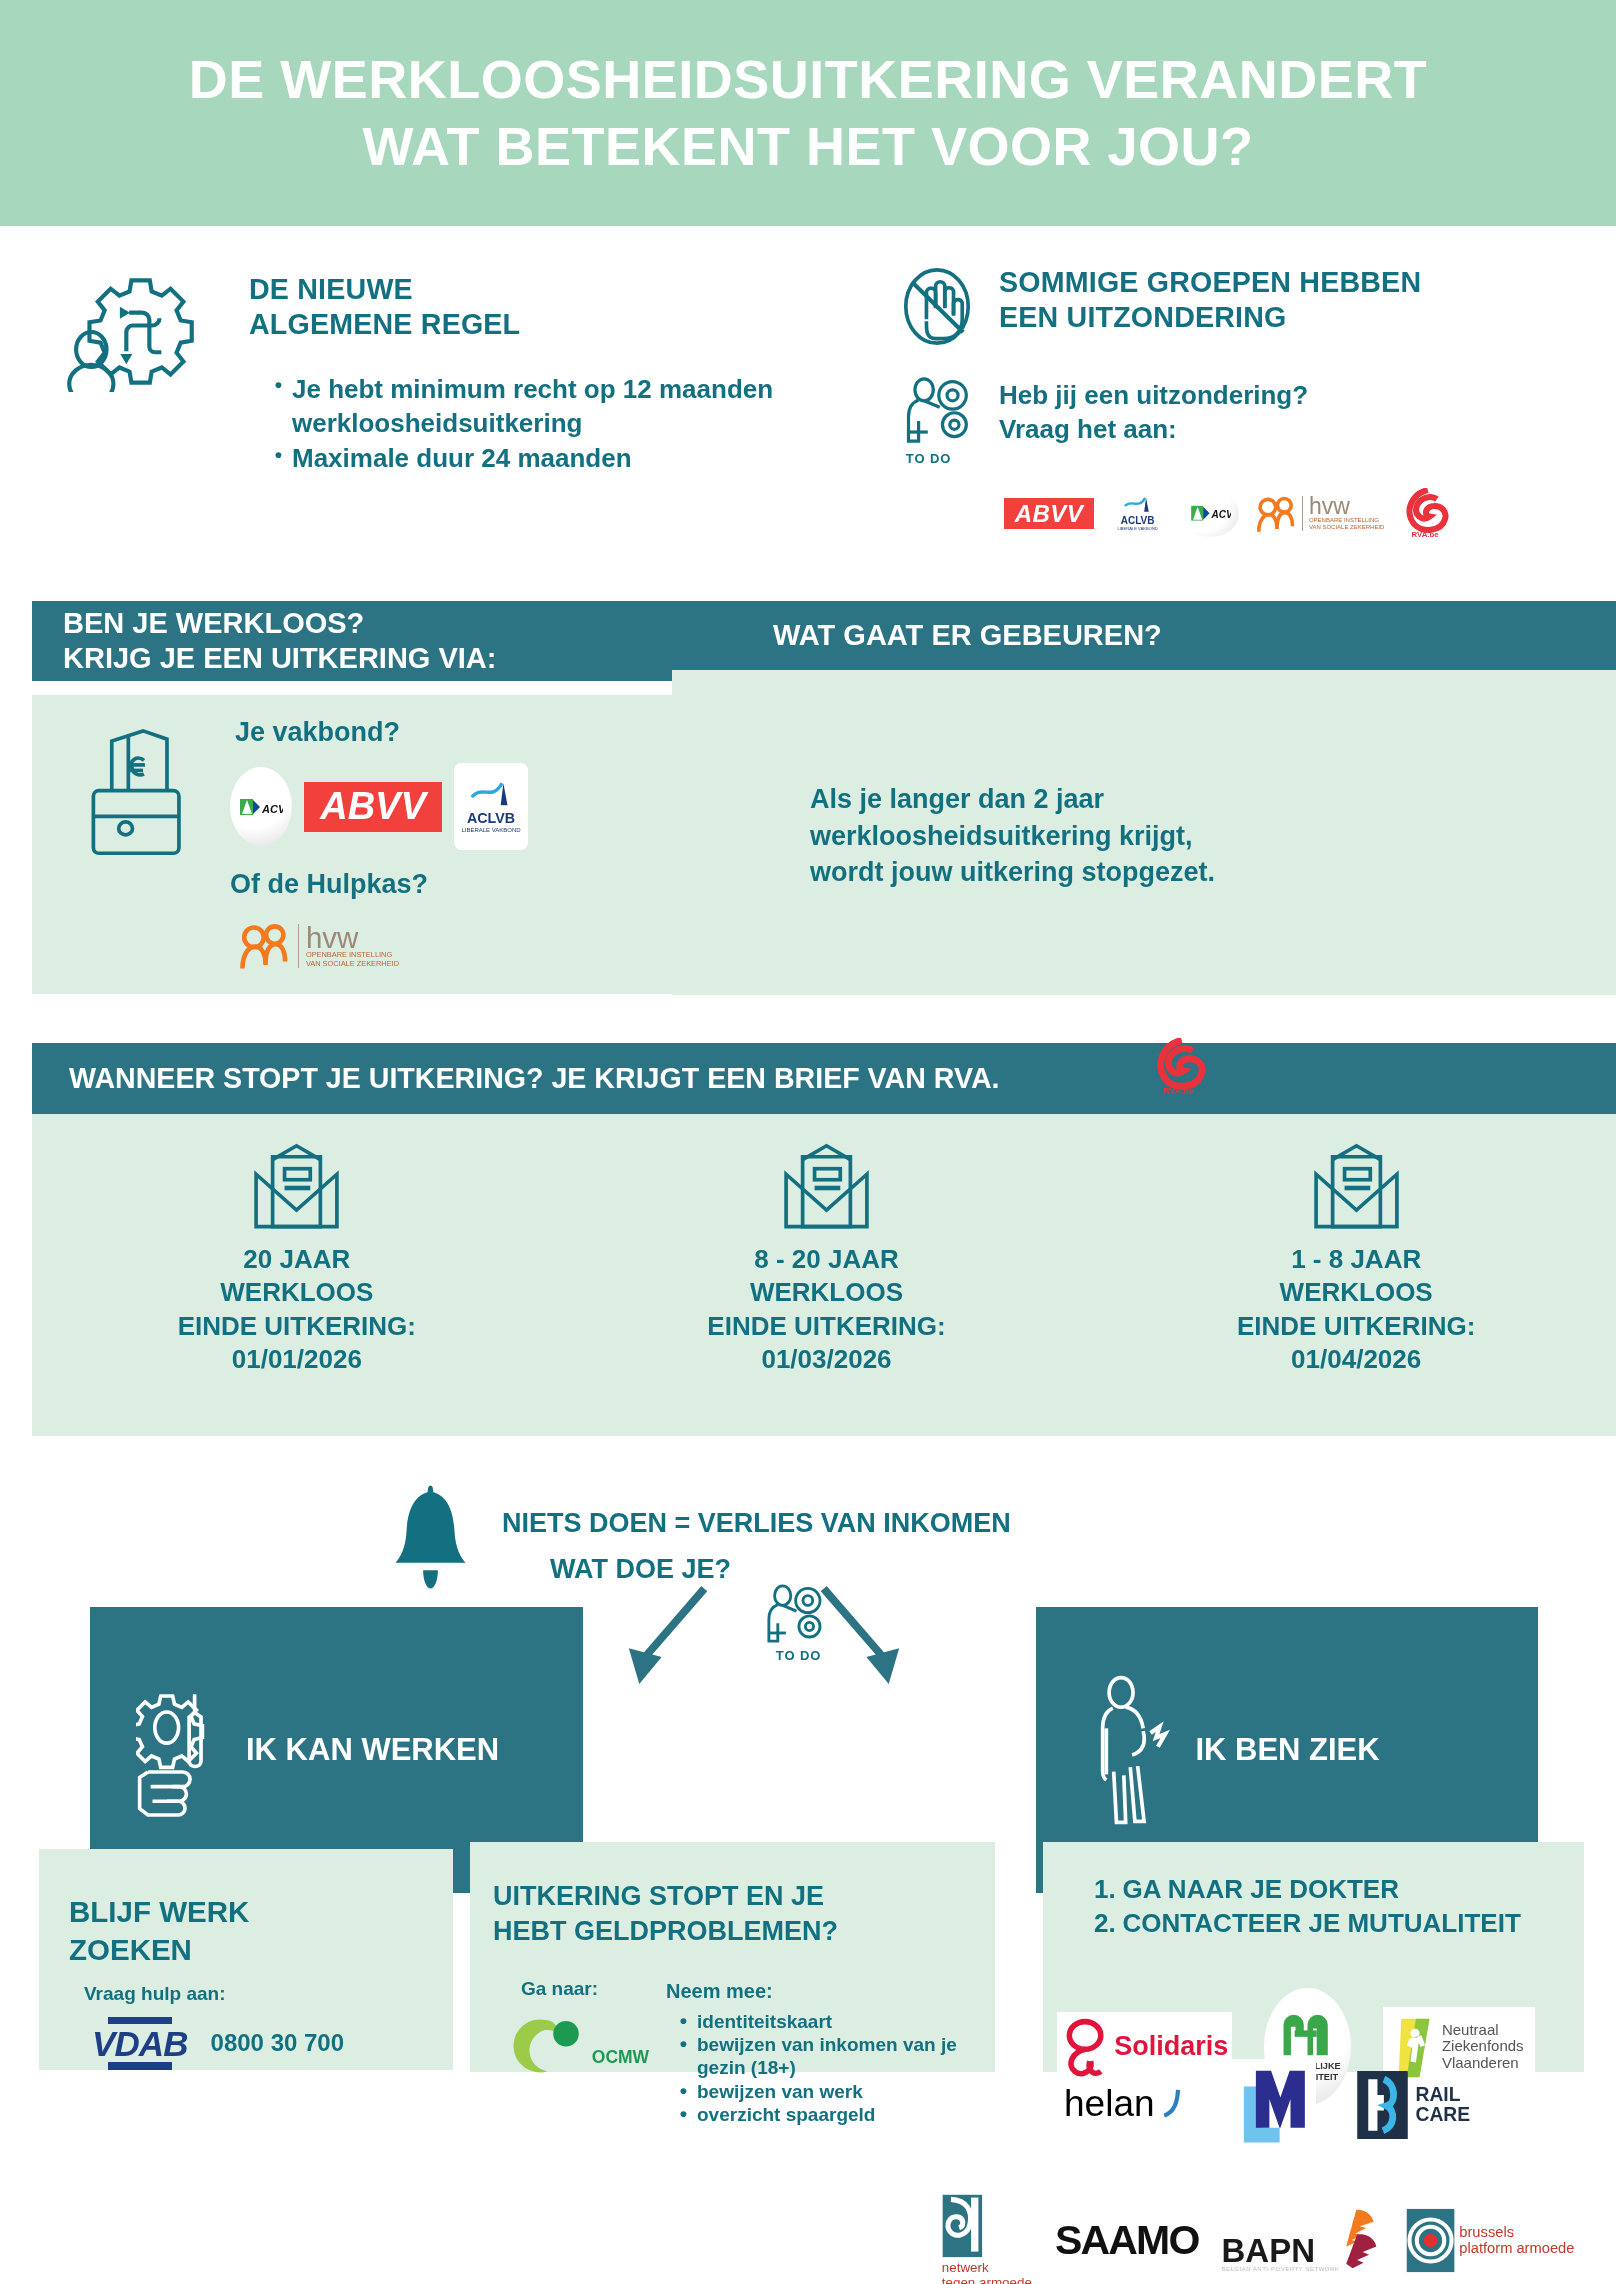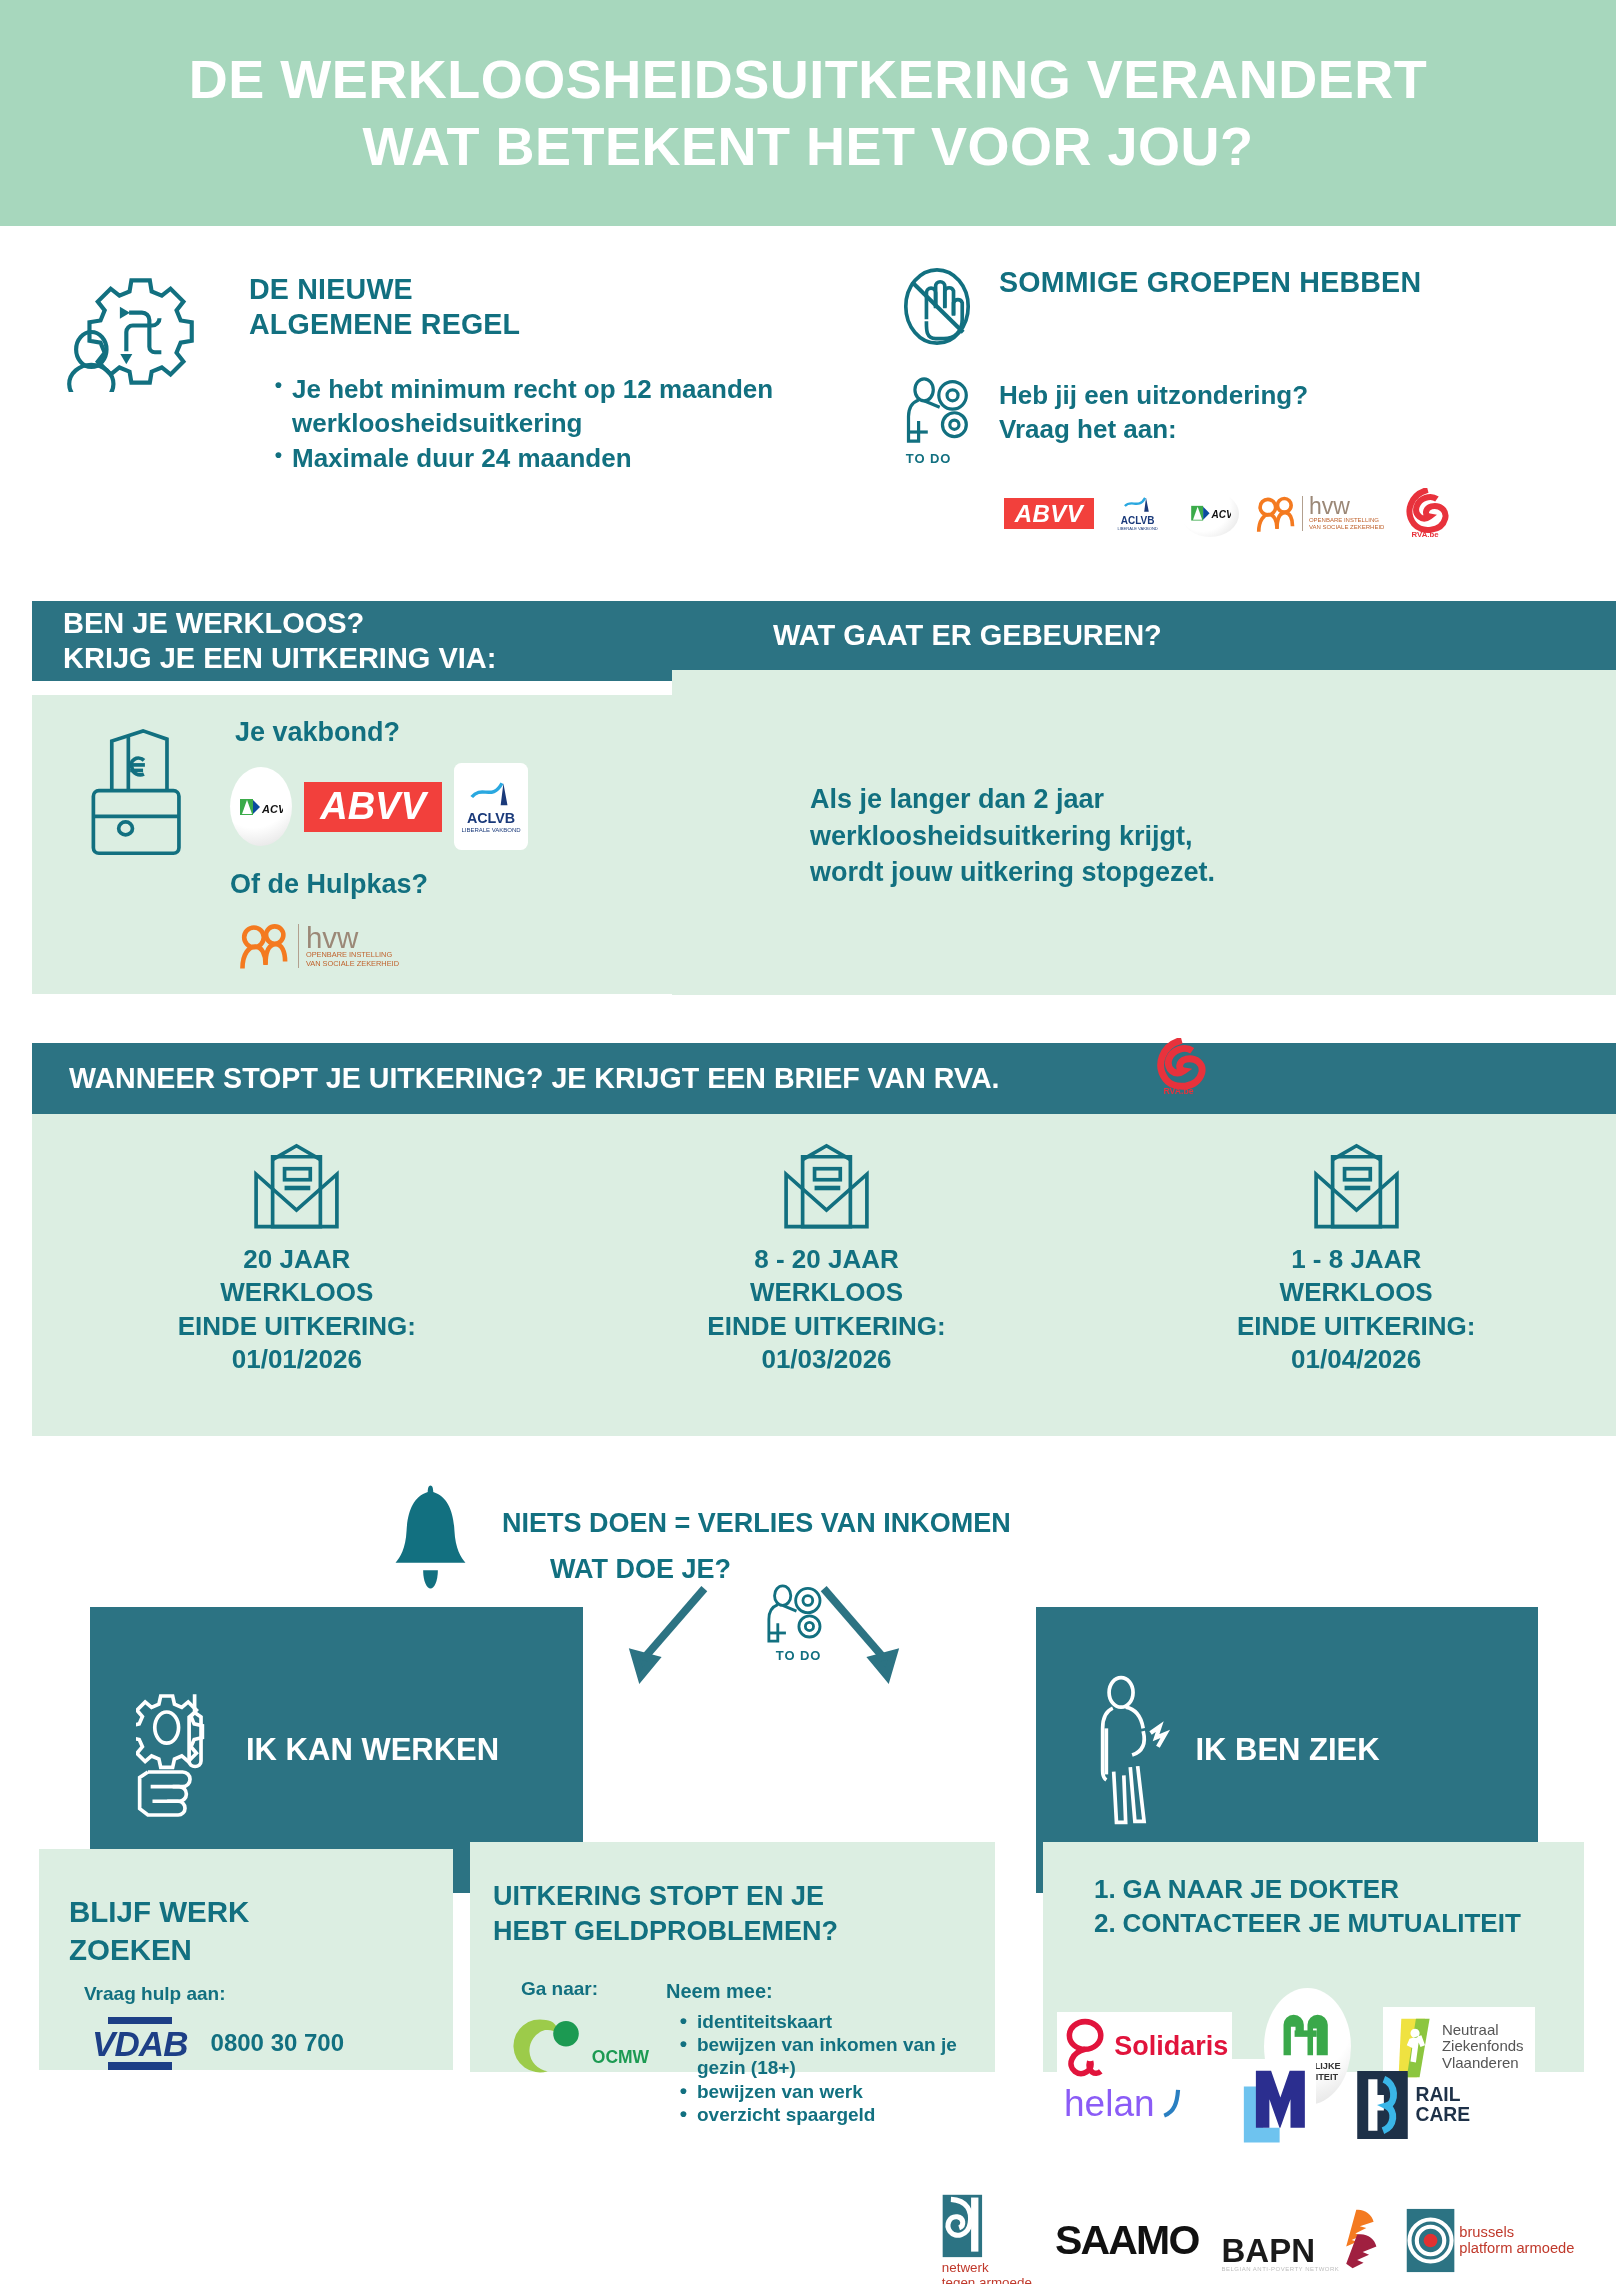--- a/index.html
+++ b/index.html
@@ -109,20 +109,21 @@
       <path d="M82 92 v-46 a10 10 0 0 1 20 0 v46"></path>
       <path d="M102 94 v-38 a10 10 0 0 1 19 0 v54"></path>
       <path d="M121 108 v-26 a10 10 0 0 1 19 0 v36 c0 28 -18 42 -40 42 h-18 c-22 0 -20 -22 -20 -38"></path>
       <line x1="30" y1="36" x2="142" y2="146" stroke-width="9"></line>
     </g>
   </svg>
 </div>
 
 <div class="intro" style="left:999px; top:265px; width:599px;">
   <div class="intro-title">SOMMIGE GROEPEN HEBBEN</div>
+  <div class="intro-title">EEN UITZONDERING</div>
 </div>
 
 <div class="intro" style="left:903px; top:373px; width:83px; height:87px;">
   <svg width="78" height="74" viewBox="0 0 170 160">
     <g fill="none" stroke="#127080" stroke-width="7">
       <ellipse cx="46" cy="36" rx="20" ry="24"></ellipse>
       <path d="M34 58 c-16 6 -22 20 -22 36 v54 h22 v-44"></path>
       <path d="M46 60 l34 14"></path>
       <path d="M12 128 h42"></path>
       <circle cx="108" cy="48" r="30"></circle>
@@ -496,21 +497,21 @@
         <path d="M16 8 h52 l-18 128 h-40z" fill="#efe241"></path>
         <path d="M48 8 h30 l-22 128 h-28z" fill="#8cc63f"></path>
         <path d="M46 30 a10 10 0 1 0 0.1 0z M34 52 l26 -8 l8 22 -10 4 -4 -10 -6 44 -12 -2 4 -30 -12 -6z" fill="#fff"></path>
       </svg>
       <div style="color:#555;font-size:15px;line-height:1.08;">Neutraal<br>Ziekenfonds<br>Vlaanderen</div>
     </div>
   </div>
 
   <div style="position:absolute;left:21px;top:217px;width:516px;display:flex;align-items:center;gap:41px;">
     <div style="display:flex;align-items:flex-start;">
-      <div style="color:#8b5cf6;font-size:37px;line-height:.9;">helan</div>
+      <div style="color:#000000;font-size:37px;line-height:.9;">helan</div>
       <svg width="28.6" height="37" viewBox="0 0 62 80">
           <path d="M50 6 C48 34 42 54 20 62" fill="none" stroke="#2a7fc1" stroke-width="9"></path>
         </svg>
     </div>
 
     <div class="logo" style="width:92px;height:92px;">
       <svg width="78" height="76" viewBox="0 0 170 165">
         <path d="M28 42 h42 v90 h36 v32 h-78z" fill="#6ec3ef"></path>
         <path d="M72 8 h36 l22 58 l22 -58 h36 v124 h-34 v-62 l-24 62 h-2 l-24 -62 v62 h-32z" fill="#2b2e8f" transform="translate(-12,0) scale(0.92,1)"></path>
       </svg>

